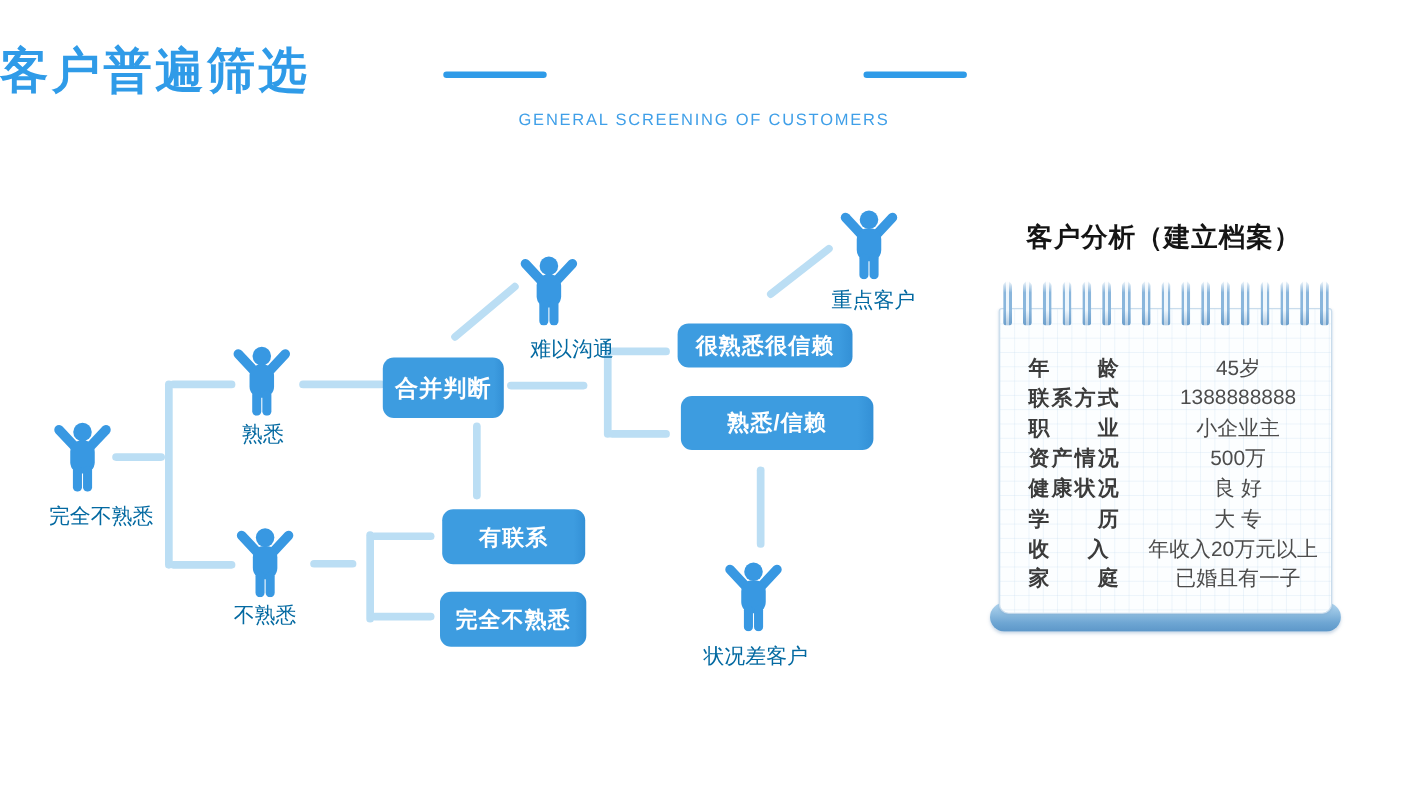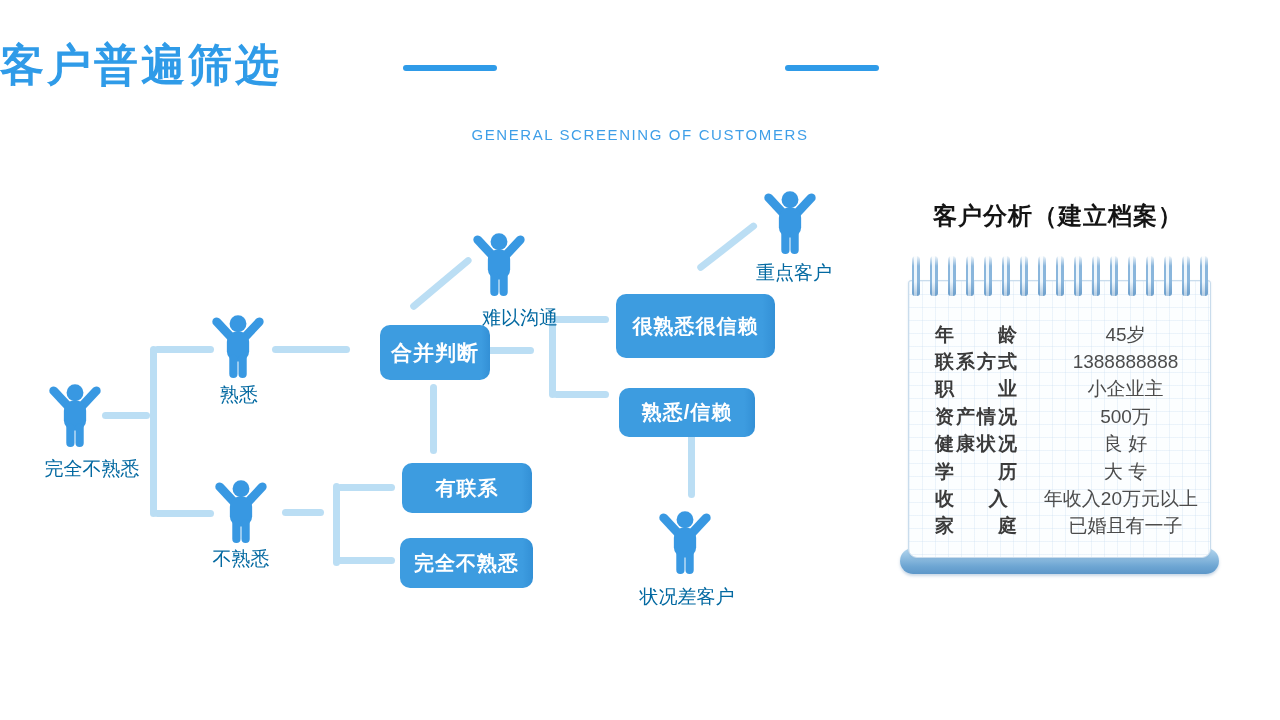--- a/index.html
+++ b/index.html
@@ -7,39 +7,39 @@
   body { font-family:"Liberation Sans", sans-serif; background:#ffffff; overflow:hidden; }
   .slide { position:relative; width:1280px; height:720px; background:#ffffff; }
 
   
   .main-title { position:absolute; left:0; right:0; top:38px; text-align:left;
                 font-size:44px; font-weight:800; color:#2F9BE8; letter-spacing:3px; line-height:54px; }
   .t-line { position:absolute; top:65px; width:94px; height:6px; background:#2F9BE8; border-radius:3px; }
   .t-line.left { left:403px; }
   .t-line.right { left:785px; }
   .subtitle { position:absolute; left:0; right:0; top:101px; text-align:center;
-              font-size:15px; color:#3F9FE8; letter-spacing:1.6px;margin-top:25px; }
+              font-size:15px; color:#3F9FE8; letter-spacing:1.6px; }
 
   
   .conn { position:absolute; background:#BBDEF4; border-radius:4px; }
   .conn.diag { transform-origin:left center; }
 
   .person { position:absolute; width:62px; height:64px; }
   .person svg { width:100%; height:100%; display:block; }
   .person svg .f { fill:#3898E2; }
   .person svg .s { stroke:#3898E2; stroke-width:9; stroke-linecap:round; fill:none; }
 
   .p-label { position:absolute; transform:translateX(-50%); white-space:nowrap;
              font-size:19px; color:#0369a1; }
 
   .node-box { position:absolute; display:flex; align-items:center; justify-content:center;
               background:linear-gradient(90deg,#3D9CE0 0 92%, #3390d6 100%);
               border-radius:10px; color:#ffffff; font-weight:700; font-size:20px;
               letter-spacing:1px; white-space:nowrap; }
-  .node-box.big { font-size:21px;margin-left:32px; }
+  .node-box.big { font-size:21px; }
 
   
   .profile-title { position:absolute; left:933px; top:200px; font-size:24px; font-weight:800;
                    color:#141414; letter-spacing:1px; white-space:nowrap; }
 
   .notepad { position:absolute; left:898px; top:254px; width:324px; height:326px; }
   .notepad .base { position:absolute; left:2px; top:294px; width:319px; height:26px;
                    border-radius:13px;
                    background:linear-gradient(180deg,#b5d7ef,#6ea6d3 70%,#5d97c9);
                    box-shadow:0 2px 3px rgba(100,140,180,.35); }
@@ -156,22 +156,22 @@
   </div>
 
   <div class="p-label" style="left:92px;top:456px">完全不熟悉</div>
   <div class="p-label" style="left:239px;top:382px">熟悉</div>
   <div class="p-label" style="left:241px;top:546px">不熟悉</div>
   <div class="p-label" style="left:520px;top:305px">难以沟通</div>
   <div class="p-label" style="left:794px;top:260px">重点客户</div>
   <div class="p-label" style="left:687px;top:584px">状况差客户</div>
 
   <div class="node-box big" style="left:348px;top:325px;width:110px;height:55px">合并判断</div>
-  <div class="node-box" style="left:616px;top:294px;width:159px;height:64px">很熟悉很信赖</div>
-  <div class="node-box" style="left:619px;top:388px;width:136px;height:49px">熟悉/信赖</div>
+  <div class="node-box" style="left:616px;top:294px;width:159px;height:40px">很熟悉很信赖</div>
+  <div class="node-box" style="left:619px;top:360px;width:175px;height:49px">熟悉/信赖</div>
   <div class="node-box" style="left:402px;top:463px;width:130px;height:50px">有联系</div>
   <div class="node-box" style="left:400px;top:538px;width:133px;height:50px">完全不熟悉</div>
 
   <h2 class="profile-title">客户分析（建立档案）</h2>
 
   <div class="notepad">
     <div class="base"></div>
     <div class="paper">
       <div class="rows">
         <div class="prow">

